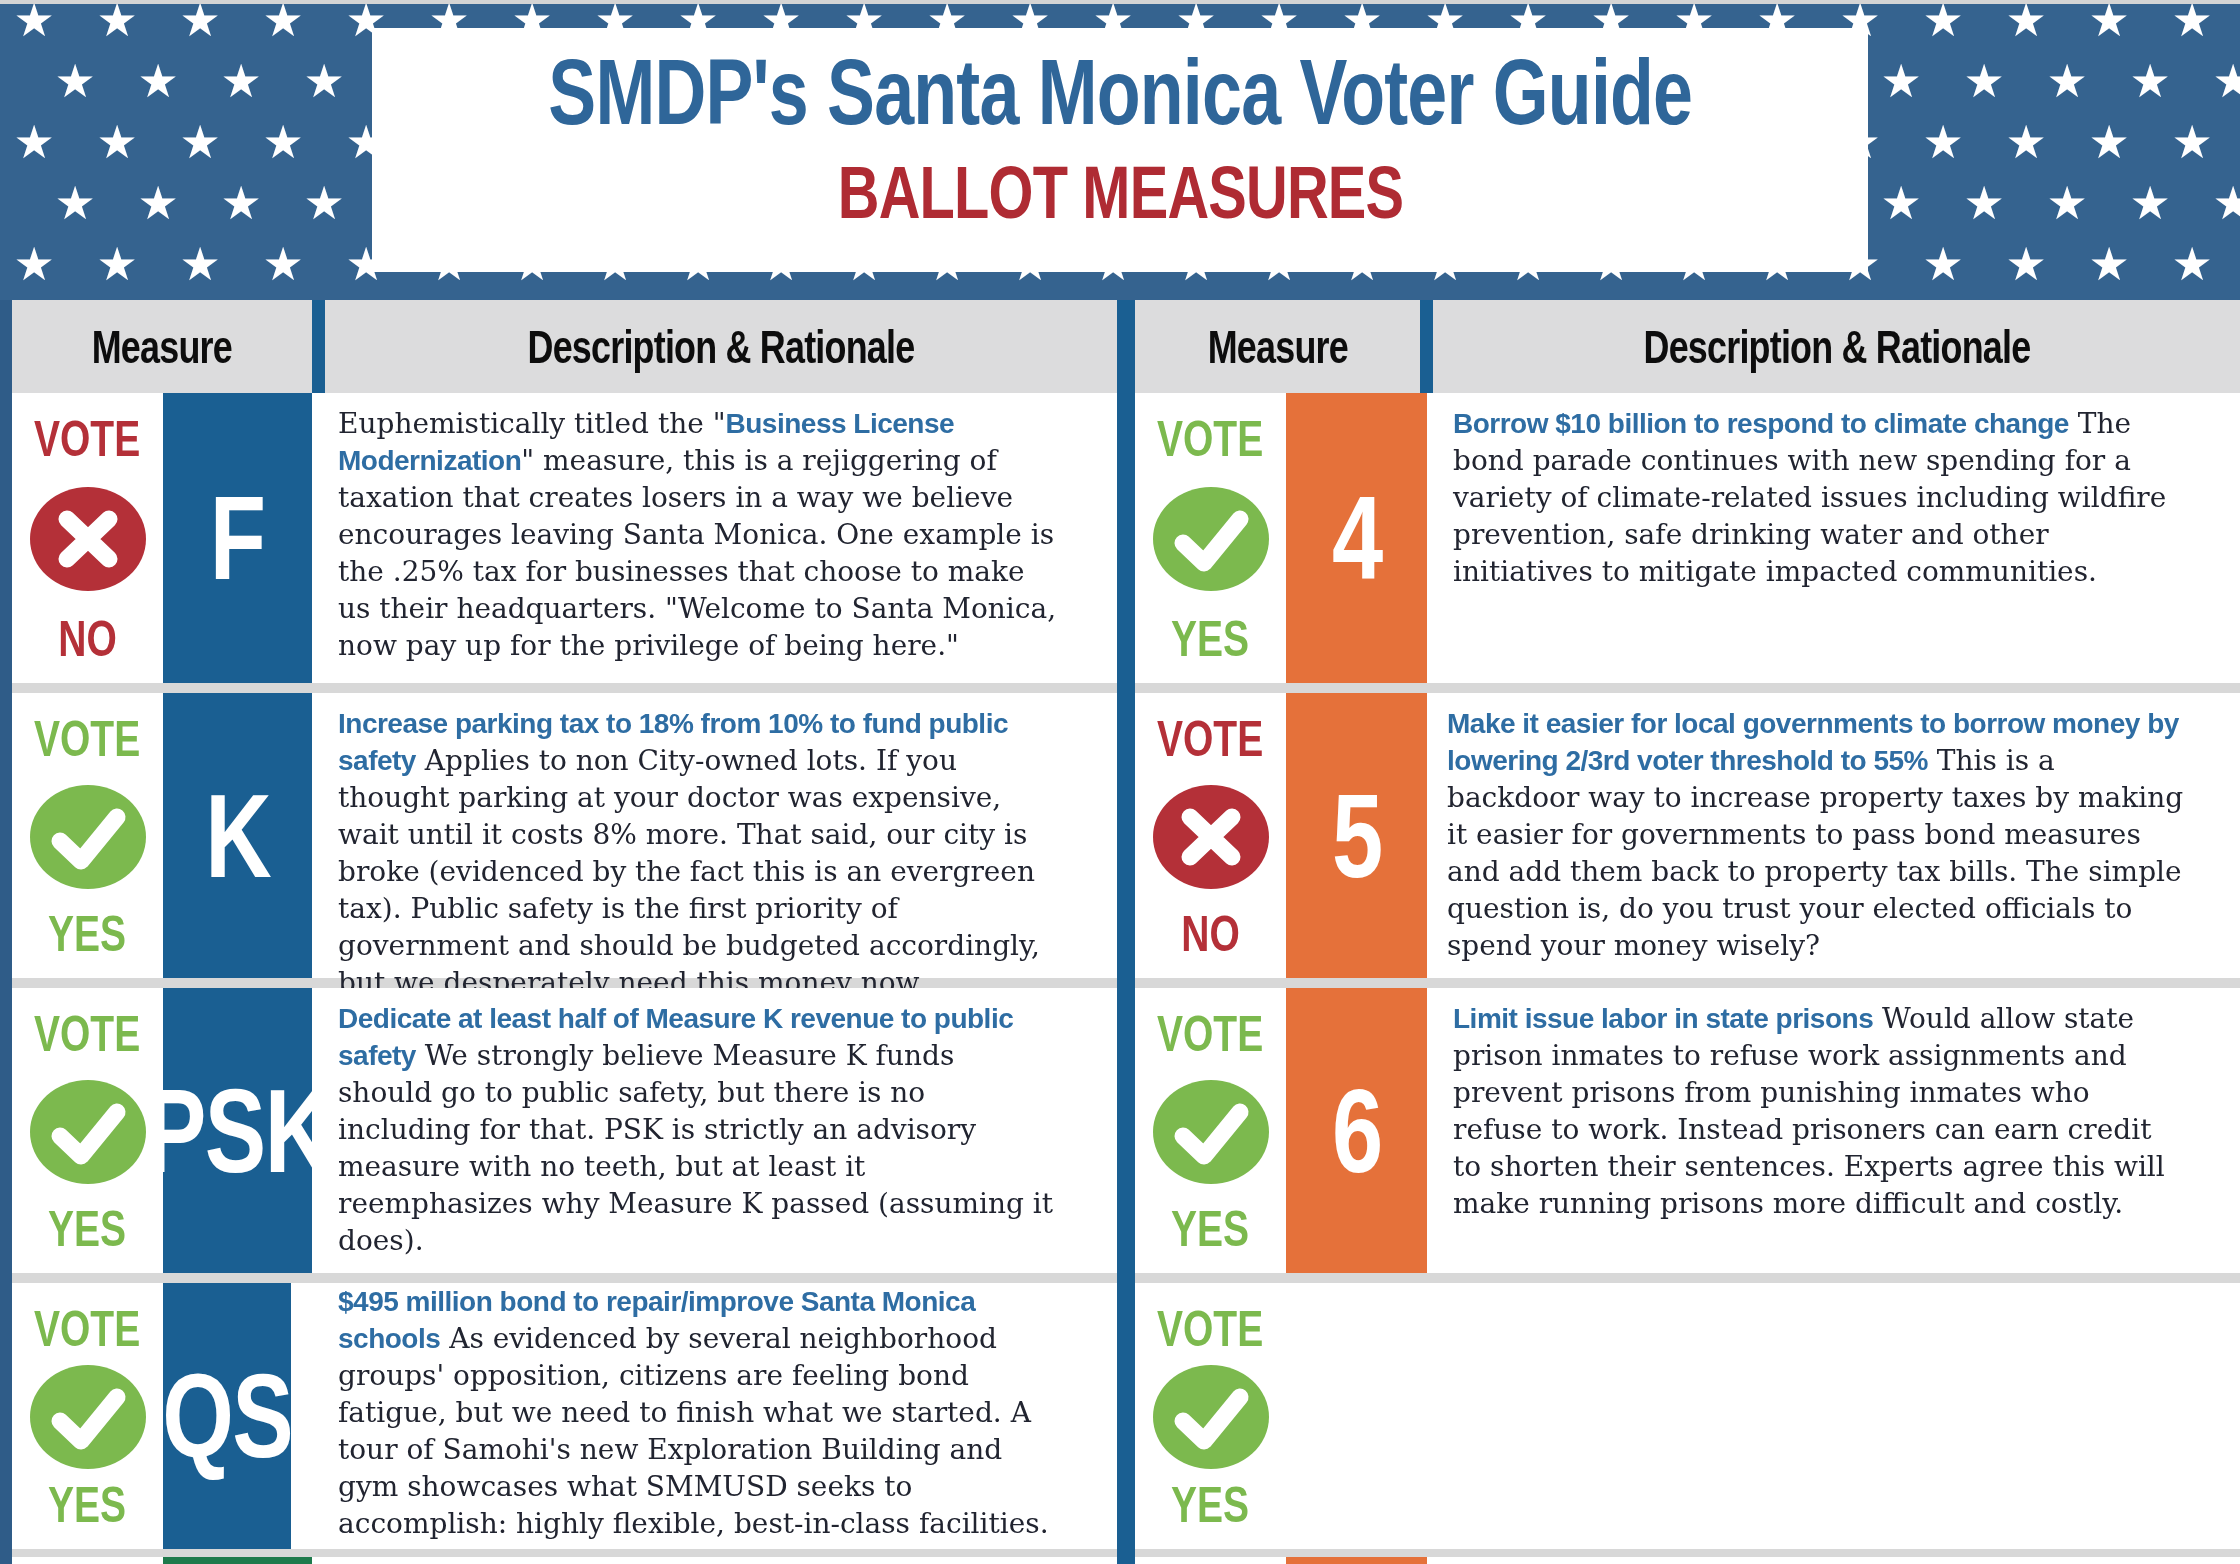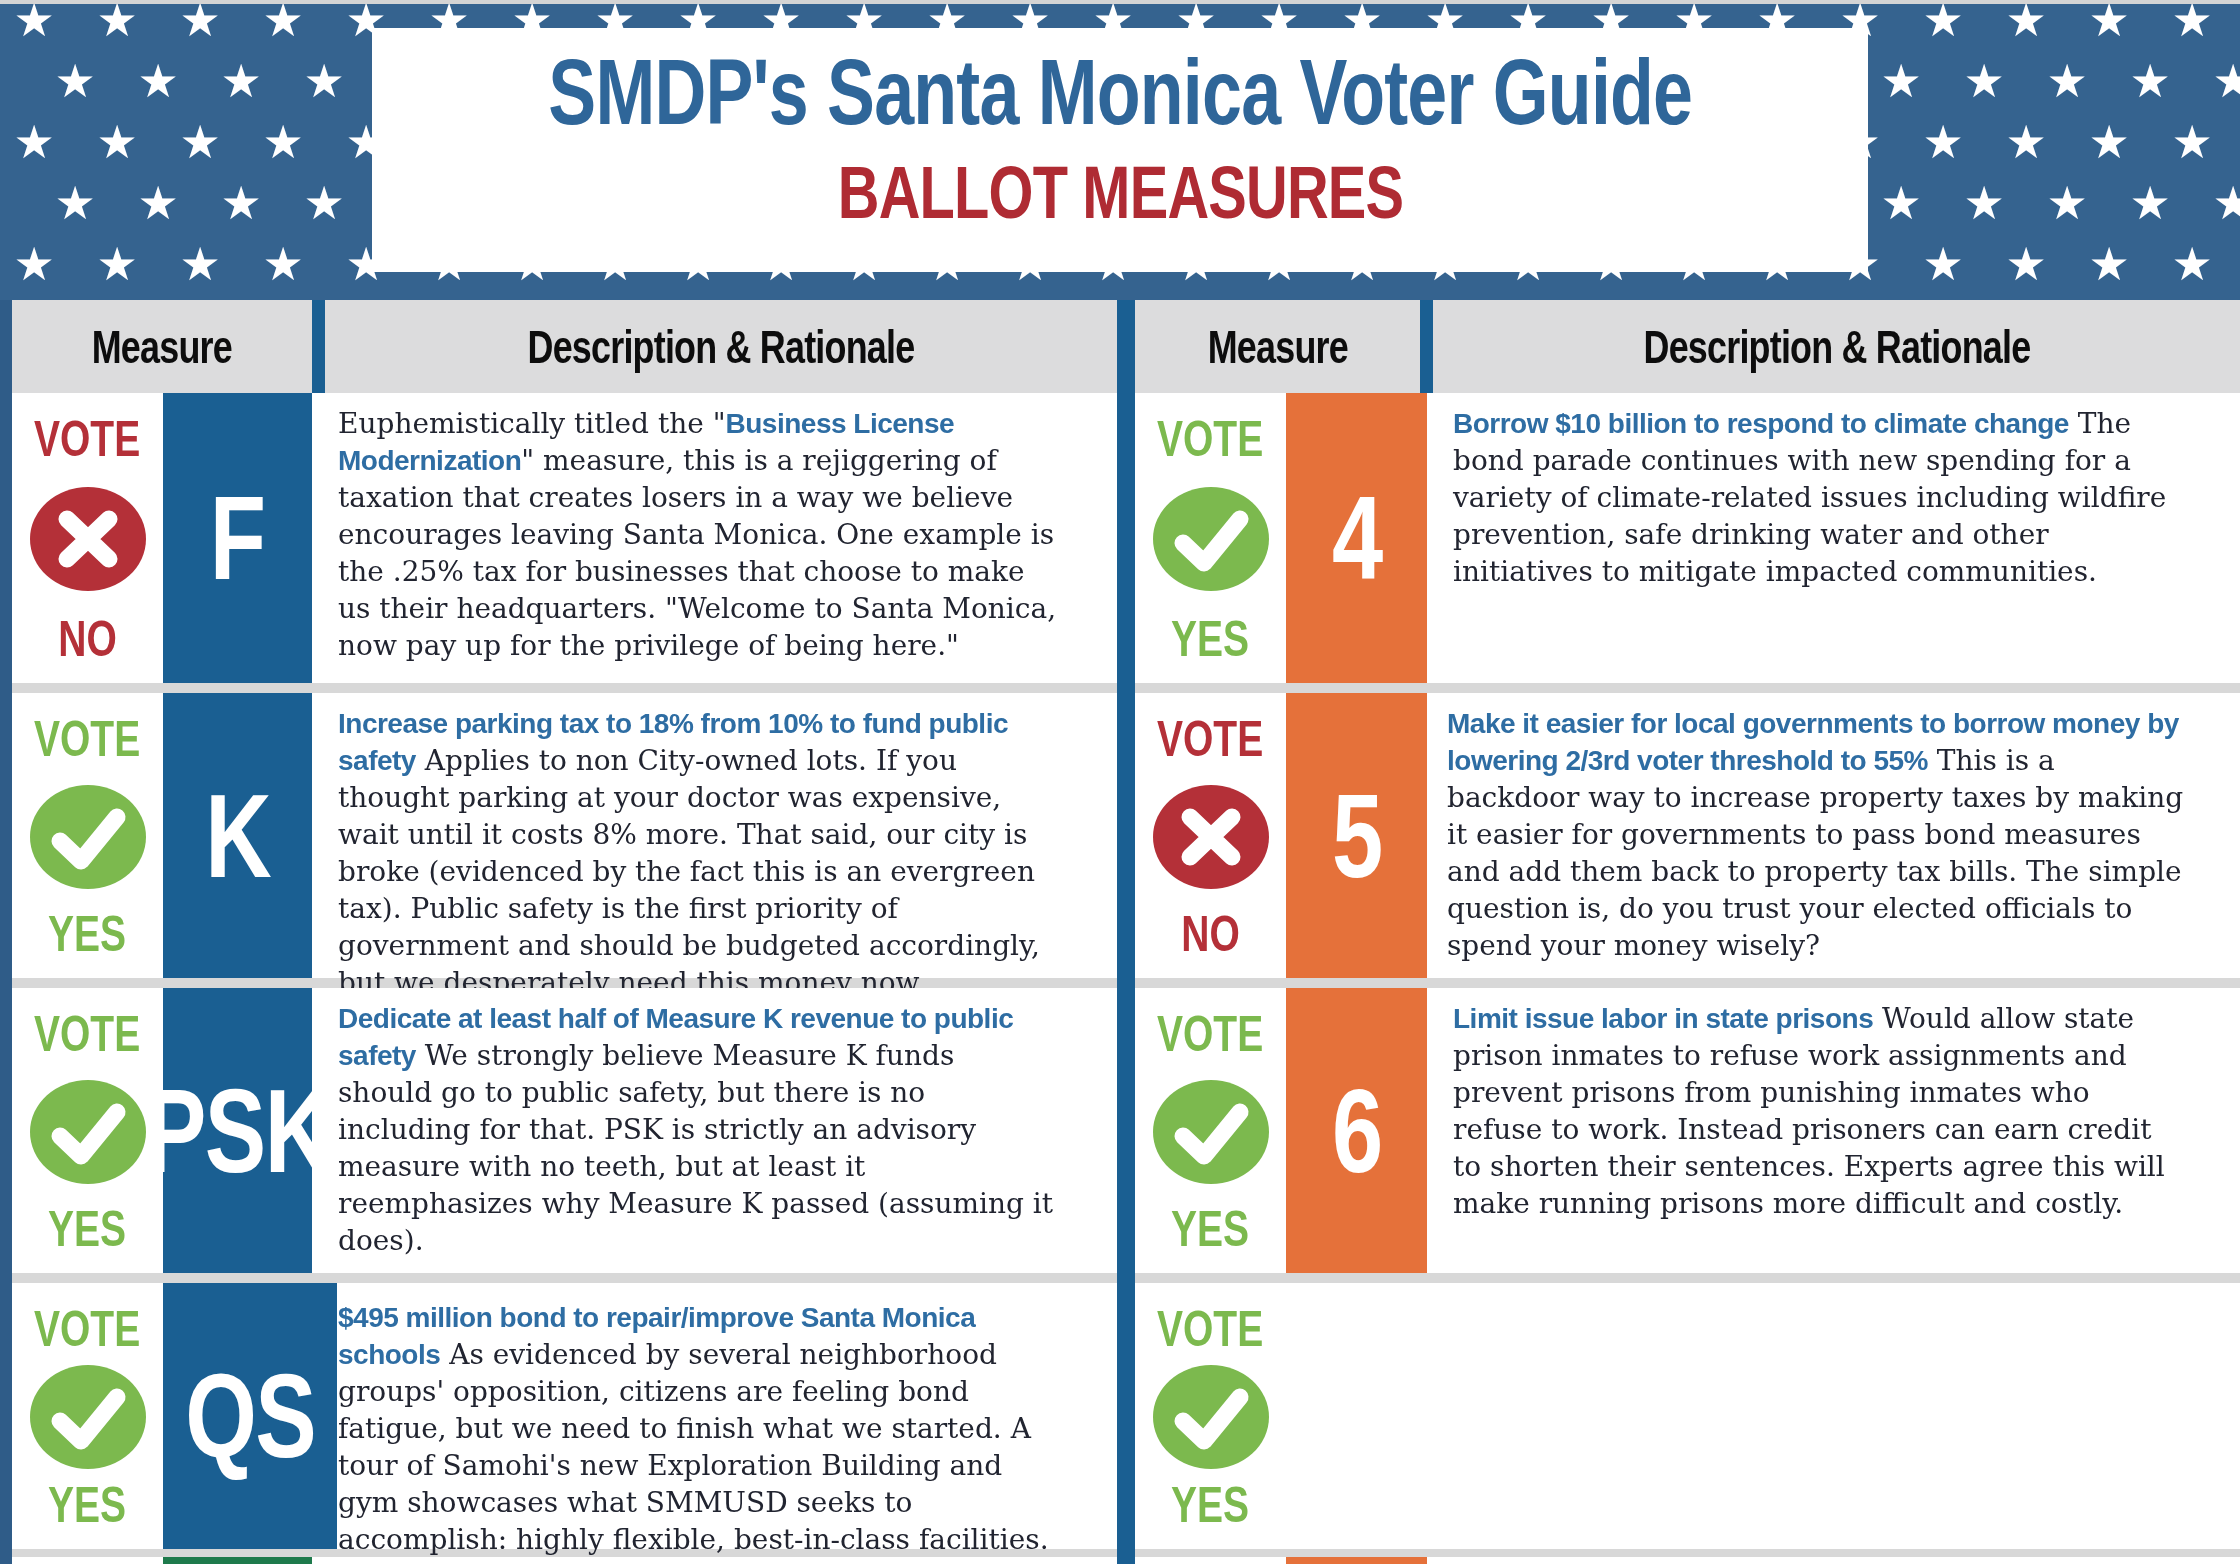--- a/index.html
+++ b/index.html
@@ -274,24 +274,24 @@
         <div class="row-sep"></div>
         <div class="trow" style="height: 266px;">
           <div class="vote-cell yes" style="left: 0px; width: 151px;">
             <div class="vote-word"><span class="cond">VOTE</span></div>
             <svg width="118" height="106" viewBox="0 0 118 106" class="vote-icon">
               <ellipse cx="59" cy="53" rx="58" ry="52" fill="#7cb94e"></ellipse>
               <path fill="none" stroke="#ffffff" stroke-width="17" stroke-linecap="round" stroke-linejoin="round" d="M31 57 L52 77 L88 33"></path>
             </svg>
             <div class="vote-word"><span class="cond">YES</span></div>
           </div>
-          <div class="measure-box" style="left: 151px; width: 174px; background: rgb(26, 95, 146);">
+          <div class="measure-box" style="left: 151px; width: 128px; background: rgb(26, 95, 146);">
             <span class="cond">QS</span>
           </div>
-          <div class="desc" style="left: 300px; width: 805px; padding: 16px 60px 0px 26px;">
+          <div class="desc" style="left: 300px; width: 805px; padding: 0 60px 0px 26px;">
             <p><span class="lead">$495 million bond to repair/improve Santa Monica schools</span><span> As evidenced by several neighborhood groups' opposition, citizens are feeling bond fatigue, but we need to finish what we started. A tour of Samohi's new Exploration Building and gym showcases what SMMUSD seeks to accomplish: highly flexible, best-in-class facilities.</span></p>
           </div>
         </div>
         <div class="bottom-sep"></div>
         <div class="partial-row">
           <div class="partial-box" style="left: 151px; width: 149px; background: rgb(30, 122, 76);"></div>
         </div>
       </div>
     <div class="center-bar"></div>
     <div class="vtable" id="table-right">

